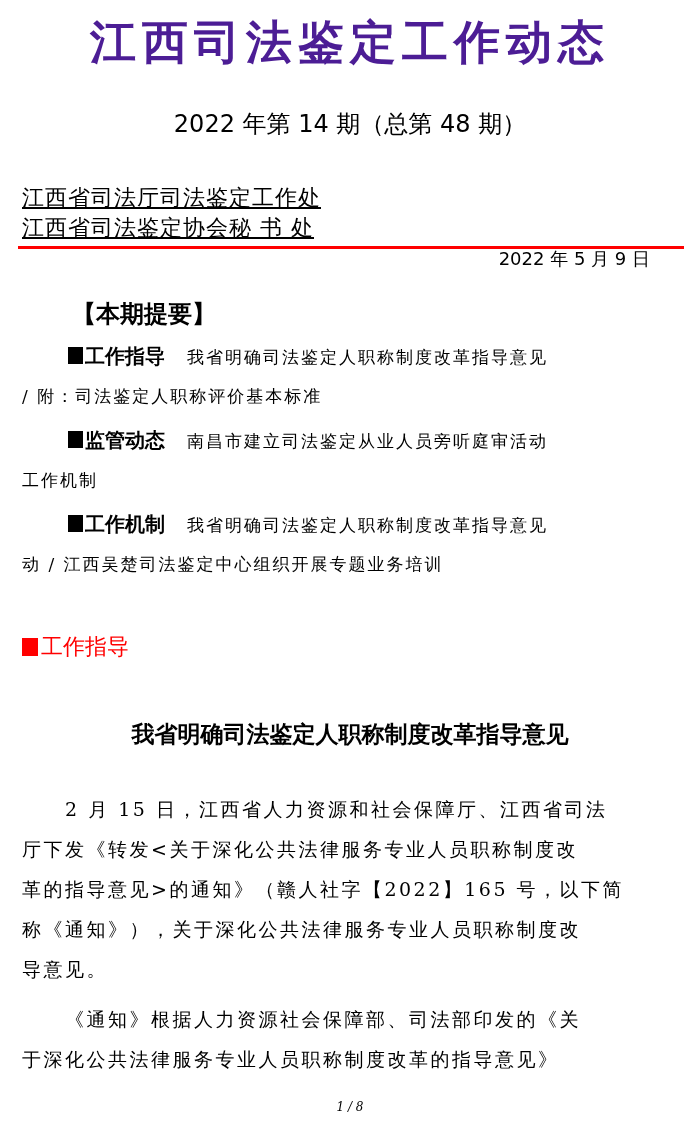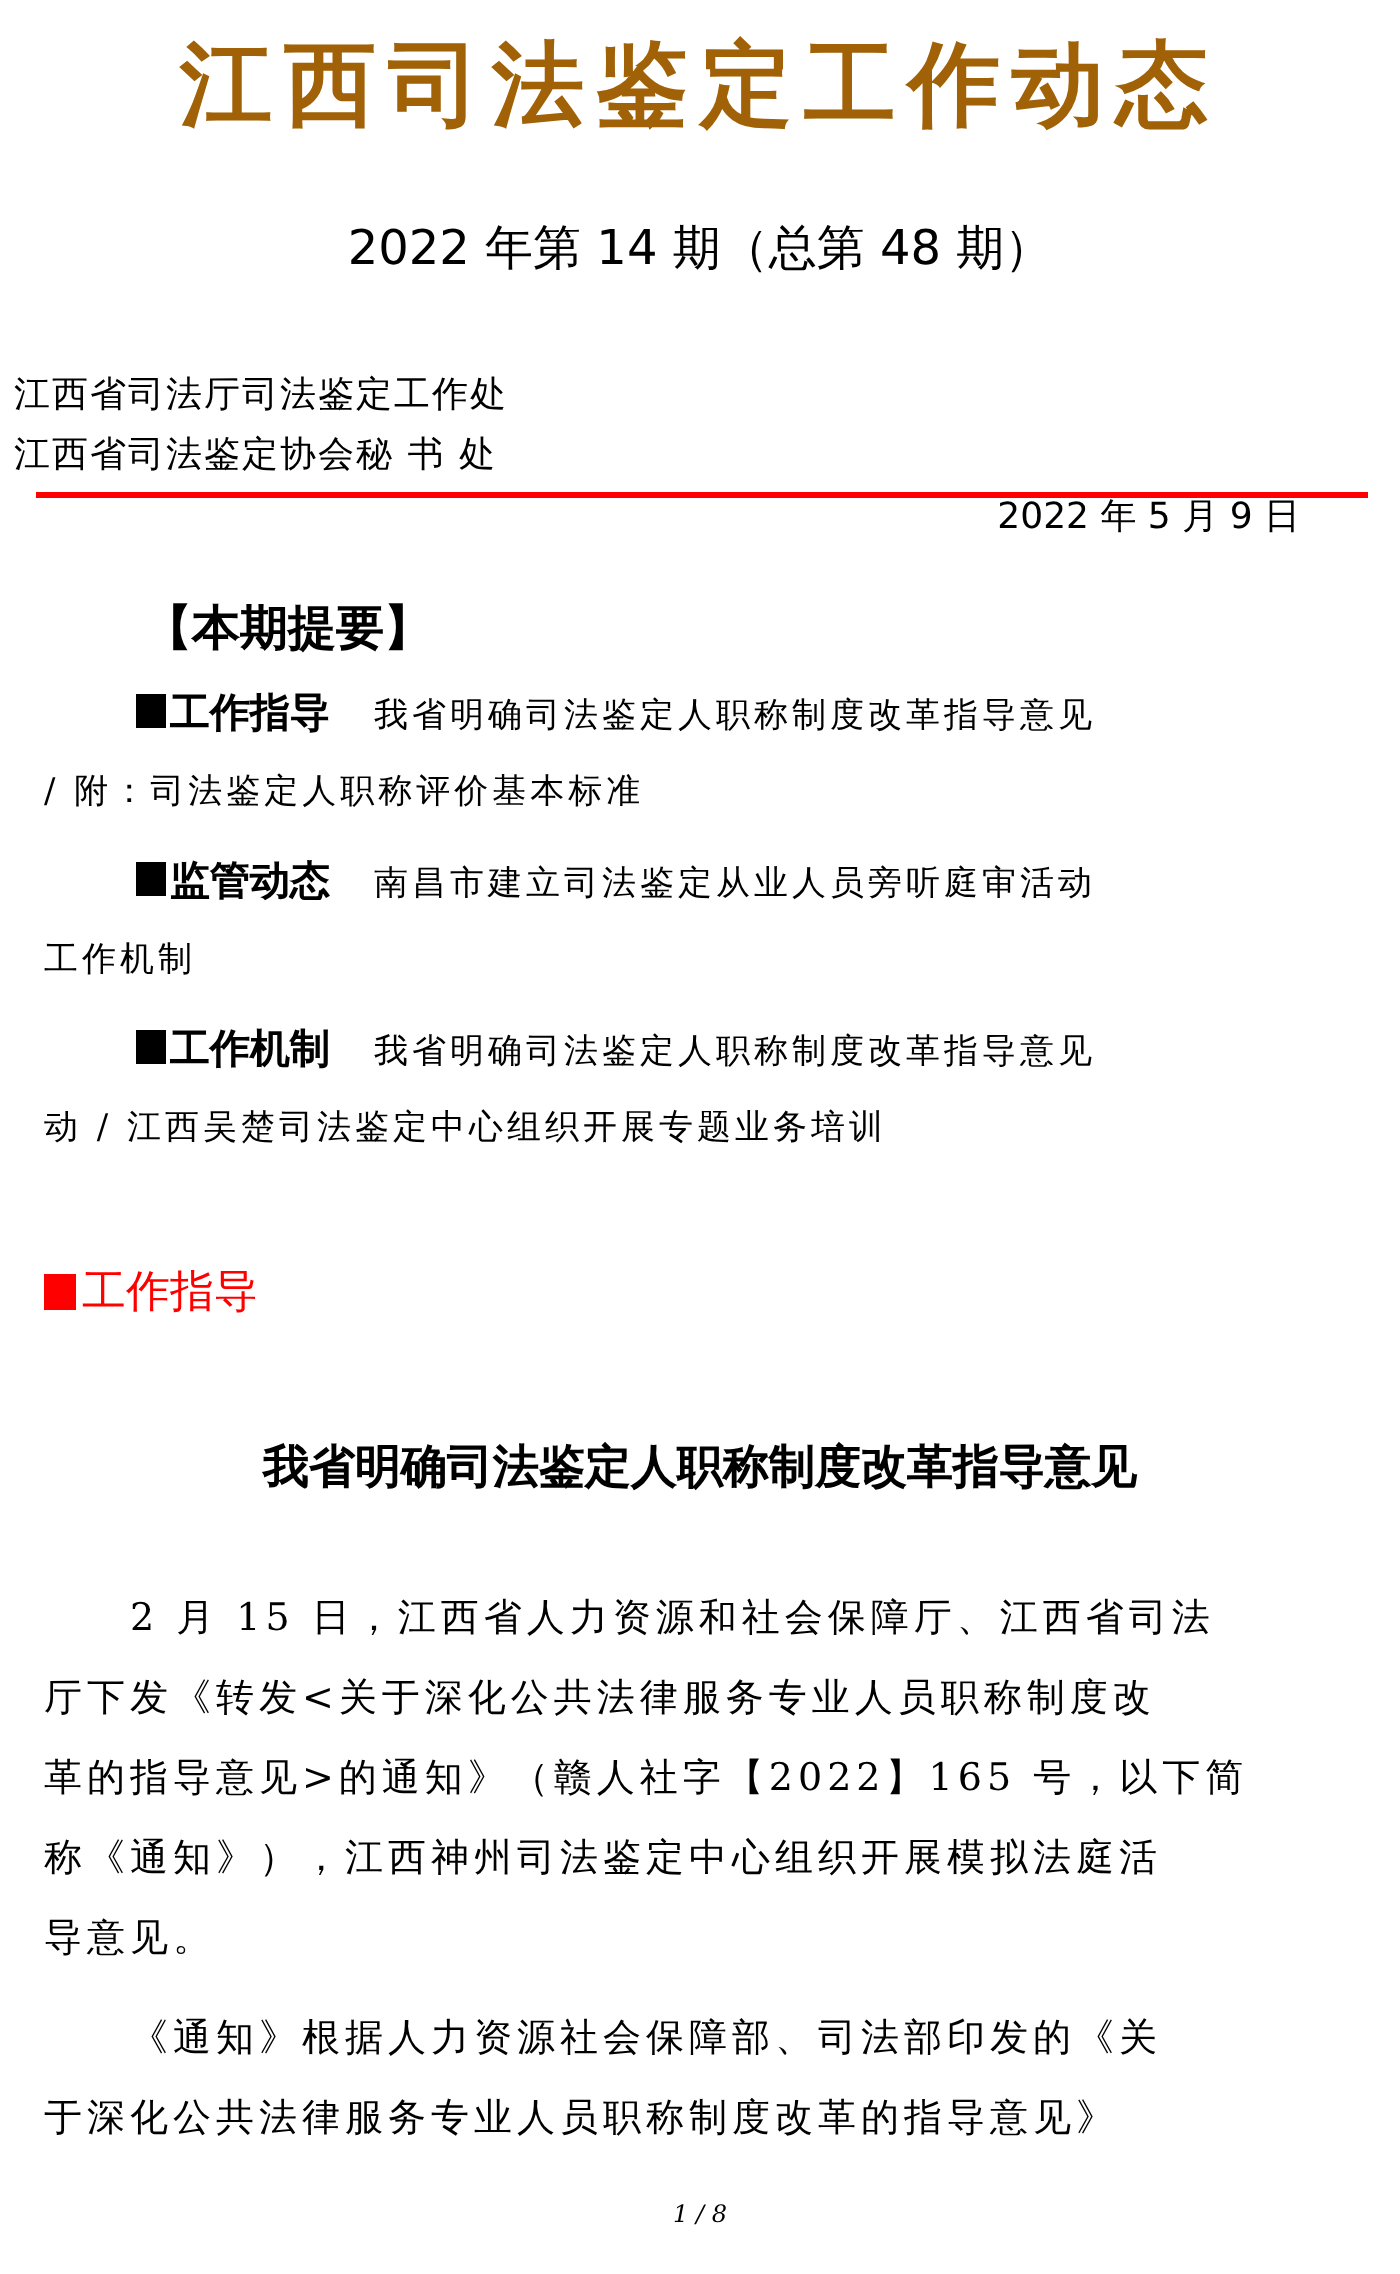--- a/index.html
+++ b/index.html
@@ -1,24 +1,24 @@
 <!DOCTYPE html>
 <html><head>
 <meta charset="utf-8">
 <style>
   html, body { margin: 0; padding: 0; background: #ffffff; }
   body { width: 700px; height: 1137px; position: relative; overflow: hidden; color: #000; }
   .serif { font-family: "DejaVu Serif", "Liberation Serif", serif; }
   .sans { font-family: "DejaVu Sans", "Liberation Sans", sans-serif; }
   .abs { position: absolute; white-space: nowrap; }
 
-  .masthead { left: 0; width: 700px; top: 14px; text-align: center; color: #a16207;
+  .masthead { left: 0; width: 700px; top: 14px; text-align: center; color: #4c1d95;
     font-size: 46px; font-weight: bold; letter-spacing: 6px; line-height: 56px; }
   .issue { left: 0; width: 700px; top: 108px; text-align: center; font-size: 24px; line-height: 32px; }
-  .org { left: 7px; font-size: 18px; line-height: 24px; letter-spacing: 1px; }
+  .org { left: 22px; font-size: 22px; line-height: 24px; letter-spacing: 1px; text-decoration: underline; }
   .date { right: 50px; top: 216px; font-size: 18px; line-height: 24px; margin-top: 31px; }
   .redrule { left: 18px; top: 246px; width: 666px; height: 3px; background: #ff0000; }
 
   .summary-head { left: 72px; top: 300px; font-size: 24px; font-weight: bold; line-height: 28px; }
   .sum-line { font-size: 17px; line-height: 28px; letter-spacing: 2px; }
   .sum-label { font-weight: bold; font-size: 20px; letter-spacing: 0; margin-right: 22px; }
 
   .section-tag { left: 22px; top: 632px; color: #ff0000; font-size: 22px; line-height: 30px; }
   .sq { display: inline-block; width: 16px; height: 18px; background: currentColor; margin-right: 3px; vertical-align: -2px; }
   .sq-black { display: inline-block; width: 15px; height: 17px; background: #000; margin-right: 2px; vertical-align: -1px; }
@@ -57,18 +57,18 @@
 
 <div class="abs section-tag sans">
   <span class="sq"></span><span>工作指导</span>
 </div>
 
 <div class="abs article-title serif">我省明确司法鉴定人职称制度改革指导意见</div>
 
 <div class="abs para serif" style="top:790px">　　2 月 15 日，江西省人力资源和社会保障厅、江西省司法</div>
 <div class="abs para serif" style="top:830px">厅下发《转发&lt;关于深化公共法律服务专业人员职称制度改</div>
 <div class="abs para serif" style="top:870px">革的指导意见&gt;的通知》（赣人社字【2022】165 号，以下简</div>
-<div class="abs para serif" style="top:910px">称《通知》），江西神州司法鉴定中心组织开展模拟法庭活</div>
+<div class="abs para serif" style="top:910px">称《通知》），关于深化公共法律服务专业人员职称制度改</div>
 <div class="abs para serif" style="top:950px">导意见。</div>
 <div class="abs para serif" style="top:1000px">　　《通知》根据人力资源社会保障部、司法部印发的《关</div>
 <div class="abs para serif" style="top:1040px">于深化公共法律服务专业人员职称制度改革的指导意见》</div>
 
 <div class="abs pagenum serif">1 / 8</div>
 
 </body></html>

